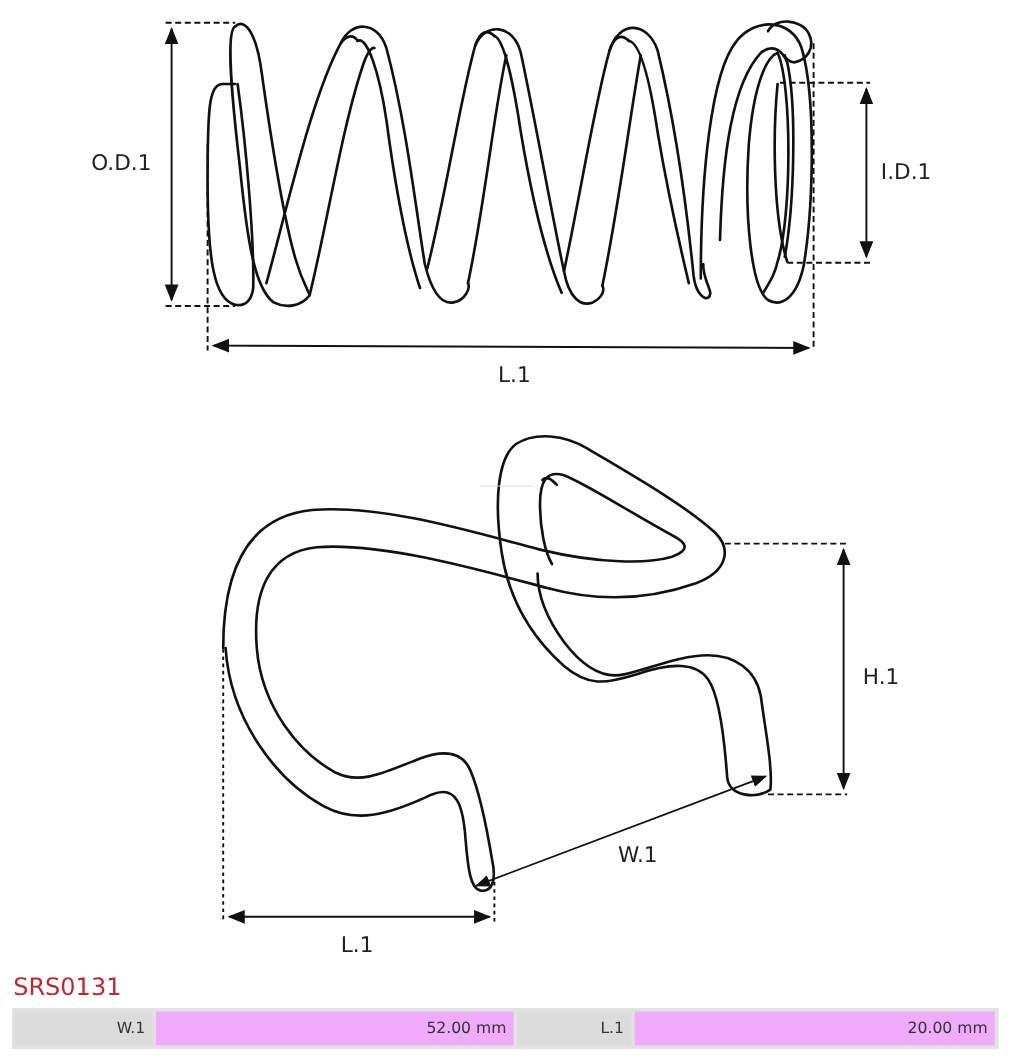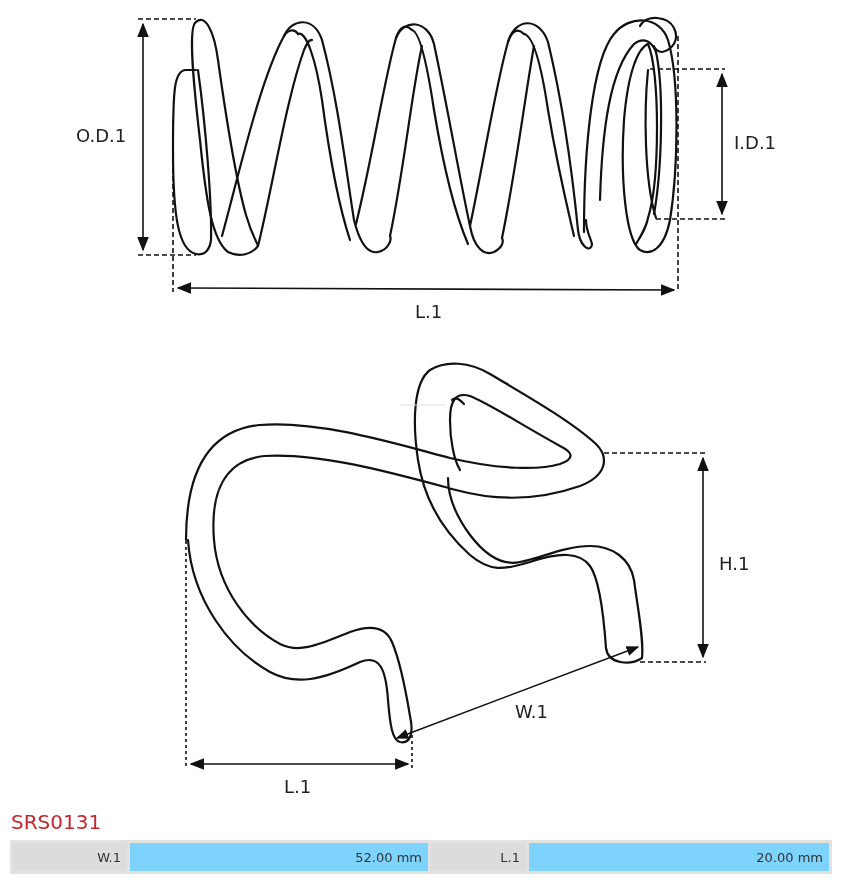--- a/index.html
+++ b/index.html
@@ -3,21 +3,21 @@
 <meta charset="utf-8">
 <style>
   html, body { margin: 0; padding: 0; background: #ffffff; }
   body { width: 847px; height: 880px; position: relative; overflow: hidden; font-family: "DejaVu Sans", sans-serif; }
   .drawing { position: absolute; left: 0; top: 0; width: 847px; height: 805px; }
   .dim-label { font-family: "DejaVu Sans", sans-serif; font-size: 18px; fill: #222; }
   .part-code { position: absolute; left: 11px; top: 810px; font-family: "DejaVu Sans", sans-serif; font-size: 20px; color: #c4262e; letter-spacing: 0px; }
   .spec-table { position: absolute; left: 10px; top: 840px; width: 822px; height: 34px; border: 2px solid #e2e2e2; box-sizing: border-box; display: flex; background: #e2e2e2; gap: 3px; padding: 1px; }
   .spec-table .cell { box-sizing: border-box; height: 100%; display: flex; align-items: center; justify-content: flex-end; padding-right: 6px; font-size: 13px; color: #333; }
   .spec-table .label { background: #dcdcdc; }
-  .spec-table .value { background: #7dd3fc; }
+  .spec-table .value { background: #f0abfc; }
 </style>
 </head>
 <body>
 
 <svg class="drawing" viewBox="0 0 847 805" width="847" height="805" xmlns="http://www.w3.org/2000/svg">
   <defs>
     <marker id="arr" viewBox="0 0 10 10" refX="9" refY="5" markerWidth="9" markerHeight="9" orient="auto-start-reverse">
       <path d="M0,1 L10,5 L0,9 z" fill="#111"></path>
     </marker>
   </defs>

